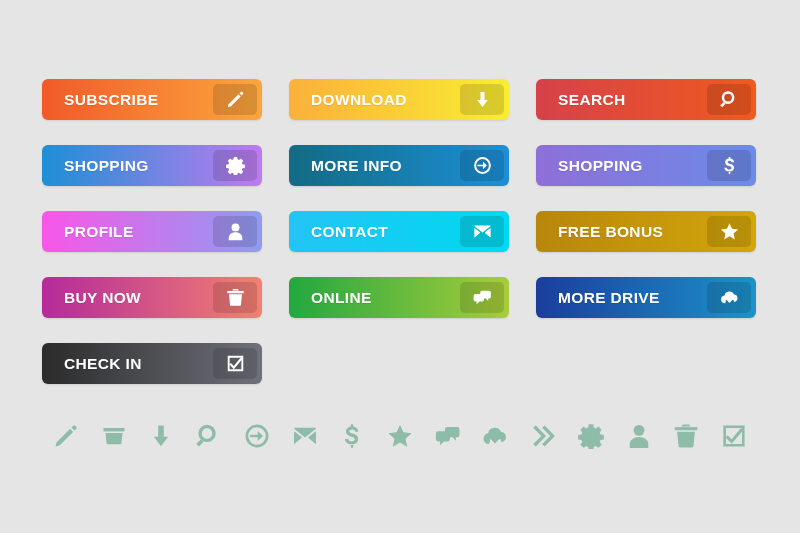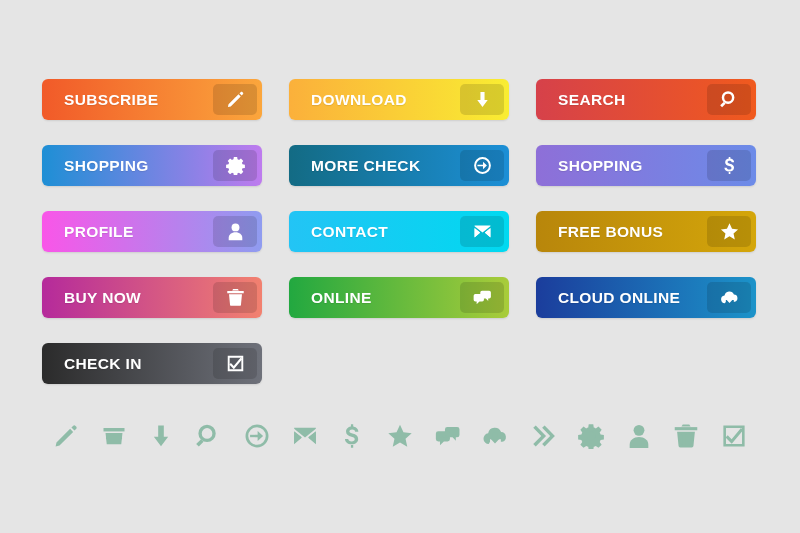--- a/index.html
+++ b/index.html
@@ -119,21 +119,21 @@
       <div class="btn" style="background: linear-gradient(90deg, rgb(30, 143, 213) 0%, rgb(190, 123, 238) 100%);">
         <span class="btn-label">SHOPPING</span>
         <span class="btn-iconbox">
           <svg viewBox="0 0 24 24" width="19" height="19">
             <path d="M9.9 1.2 h4.2 l0.45 3.05 a7.9 7.9 0 0 1 1.85 0.78 l2.5 -1.8 l2.95 2.95 l-1.8 2.5 a7.9 7.9 0 0 1 0.78 1.85 l3.05 0.45 v4.2 l-3.05 0.45 a7.9 7.9 0 0 1 -0.78 1.85 l1.8 2.5 l-2.95 2.95 l-2.5 -1.8 a7.9 7.9 0 0 1 -1.85 0.78 l-0.45 3.05 h-4.2 l-0.45 -3.05 a7.9 7.9 0 0 1 -1.85 -0.78 l-2.5 1.8 l-2.95 -2.95 l1.8 -2.5 a7.9 7.9 0 0 1 -0.78 -1.85 l-3.05 -0.45 v-4.2 l3.05 -0.45 a7.9 7.9 0 0 1 0.78 -1.85 l-1.8 -2.5 l2.95 -2.95 l2.5 1.8 a7.9 7.9 0 0 1 1.85 -0.78 z"></path>
             <circle cx="12" cy="12" r="4.0" fill="#ffffff"></circle>
           </svg>
         </span>
       </div>
       <div class="btn" style="background: linear-gradient(90deg, rgb(19, 107, 132) 0%, rgb(28, 143, 214) 100%);">
-        <span class="btn-label">MORE CHECK</span>
+        <span class="btn-label">MORE INFO</span>
         <span class="btn-iconbox">
           <svg viewBox="0 0 24 24" width="19" height="19">
             <path d="M12 1.4 A10.6 10.6 0 1 0 12 22.6 A10.6 10.6 0 0 0 12 1.4 Z M12 3.9 a8.1 8.1 0 1 1 0 16.2 a8.1 8.1 0 0 1 0 -16.2 z"></path>
             <path d="M5.6 10.9 h8.0 v2.2 h-8.0 z"></path>
             <path d="M12.6 7.4 L17.6 12.0 L12.6 16.6 z"></path>
           </svg>
         </span>
       </div>
       <div class="btn" style="background: linear-gradient(90deg, rgb(142, 111, 216) 0%, rgb(108, 139, 232) 100%);">
         <span class="btn-label">SHOPPING</span>
@@ -190,21 +190,21 @@
           <svg viewBox="0 0 24 24" width="19" height="19">
             <path d="M11.4 3.6 h9.0 a2.2 2.2 0 0 1 2.2 2.2 v5.2 a2.2 2.2 0 0 1 -2.2 2.2 h-1.2 v3.1 l-3.0 -3.1 h-4.8 a2.2 2.2 0 0 1 -2.2 -2.2 v-5.2 a2.2 2.2 0 0 1 2.2 -2.2 z"></path>
             <path d="M3.0 7.6 h8.6 a2.2 2.2 0 0 1 2.2 2.2 v5.0 a2.2 2.2 0 0 1 -2.2 2.2 h-3.4 l-3.6 3.6 v-3.6 h-1.6 a2.2 2.2 0 0 1 -2.2 -2.2 v-5.0 a2.2 2.2 0 0 1 2.2 -2.2 z"></path>
             <circle cx="5.2" cy="12.3" r="1.15" fill="#ffffff"></circle>
             <circle cx="8.4" cy="12.3" r="1.15" fill="#ffffff"></circle>
             <circle cx="11.6" cy="12.3" r="1.15" fill="#ffffff"></circle>
           </svg>
         </span>
       </div>
       <div class="btn" style="background: linear-gradient(90deg, rgb(27, 61, 156) 0%, rgb(28, 147, 201) 100%);">
-        <span class="btn-label">CLOUD ONLINE</span>
+        <span class="btn-label">MORE DRIVE</span>
         <span class="btn-iconbox">
           <svg viewBox="0 0 24 24" width="19" height="19">
             <path d="M6.2 19.4 a5.0 5.0 0 0 1 -0.5 -9.95 a6.2 6.2 0 0 1 11.9 -1.1 a4.6 4.6 0 0 1 1.0 9.05 h-1.2 v-2.4 h-10.0 v2.4 z"></path>
             <path d="M9.8 8.6 h4.4 v5.0 h2.8 L12.0 19.0 L7.0 13.6 h2.8 z"></path>
           </svg>
         </span>
       </div>
       <div class="btn" style="background: linear-gradient(90deg, rgb(43, 43, 43) 0%, rgb(110, 113, 122) 100%);">
         <span class="btn-label">CHECK IN</span>
         <span class="btn-iconbox">

